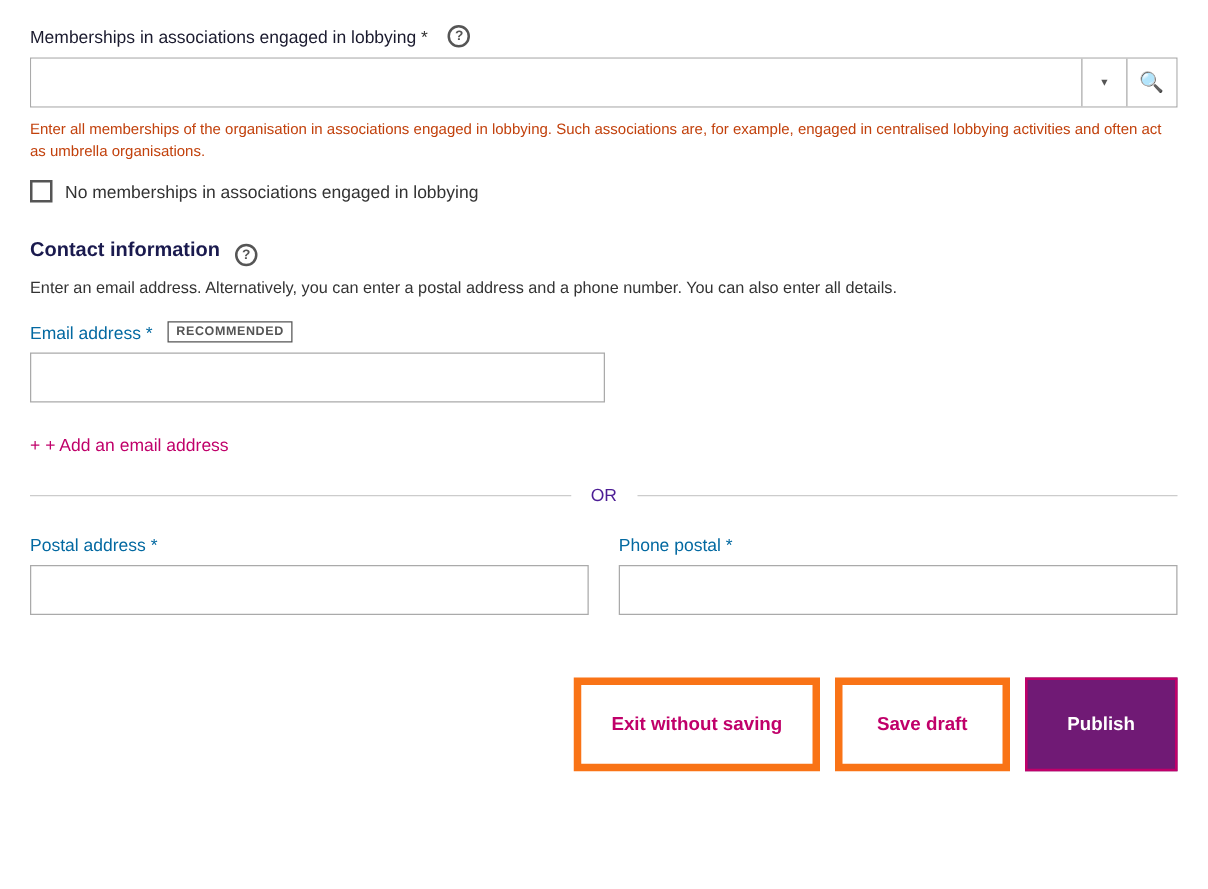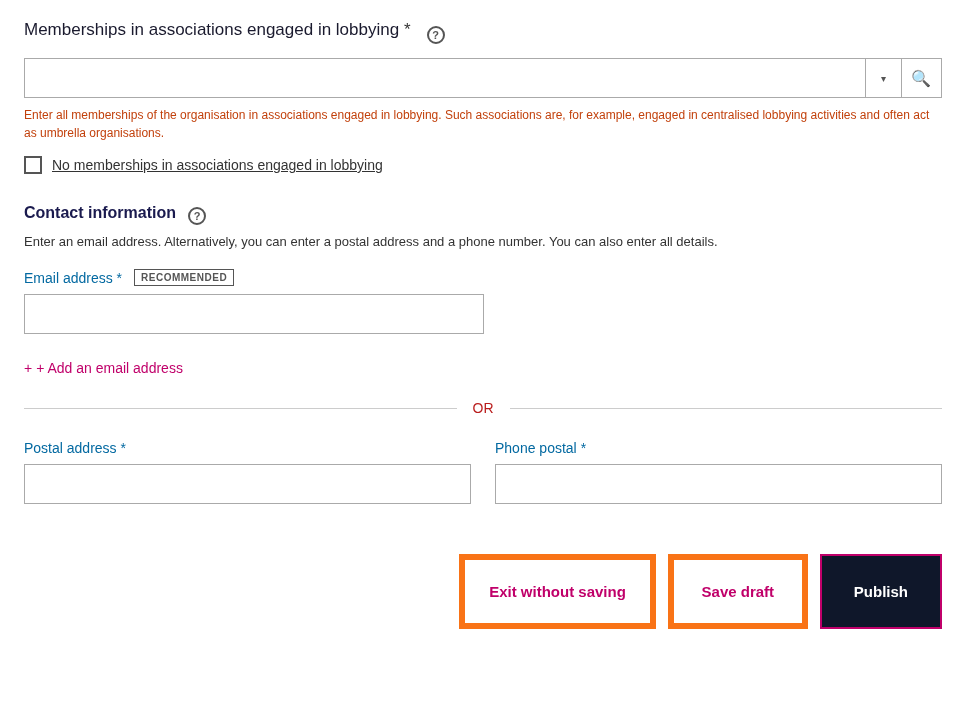--- a/index.html
+++ b/index.html
@@ -17,23 +17,22 @@
       min-height: 711px;
     }
 
     .page-container {
       padding: 20px 24px;
       max-width: 966px;
     }
 
     
     .section-label {
-      font-size: 17px;
+      font-size: 14px;
       color: #1a1a2e;
-      margin-bottom: 10px;
       font-weight: normal;
     }
 
     .section-label .required {
       color: #333;
     }
 
     .help-icon {
       display: inline-flex;
       align-items: center;
@@ -95,21 +94,20 @@
       color: #c2410c;
       margin-bottom: 14px;
       line-height: 1.5;
     }
 
     .checkbox-wrapper {
       display: flex;
       align-items: center;
       gap: 10px;
       margin-bottom: 30px;
-      text-decoration: underline;
     }
 
     .checkbox-wrapper input[type="checkbox"] {
       width: 18px;
       height: 18px;
       border: 2px solid #555;
       appearance: none;
       -webkit-appearance: none;
       cursor: pointer;
       flex-shrink: 0;
@@ -181,21 +179,21 @@
       font-size: 14px;
       cursor: pointer;
       margin-top: 10px;
       text-decoration: none;
     }
 
     .or-divider {
       display: flex;
       align-items: center;
       margin: 24px 0;
-      color: #b91c1c;
+      color: #4c1d95;
       font-size: 14px;
     }
 
     .or-divider::before,
     .or-divider::after {
       content: '';
       flex: 1;
       height: 1px;
       background: #cccccc;
     }
@@ -229,21 +227,21 @@
       color: #c0006a;
       font-size: 15px;
       font-weight: bold;
       cursor: pointer;
       min-width: 140px;
     }
 
     .btn-primary {
       padding: 27px 32px;
       border: 2px solid #c0006a;
-      background: #0f172a;
+      background: #701a75;
       color: #ffffff;
       font-size: 15px;
       font-weight: bold;
       cursor: pointer;
       min-width: 100px;
     }
 
     
     .search-icon-svg {
       font-size: 16px;

